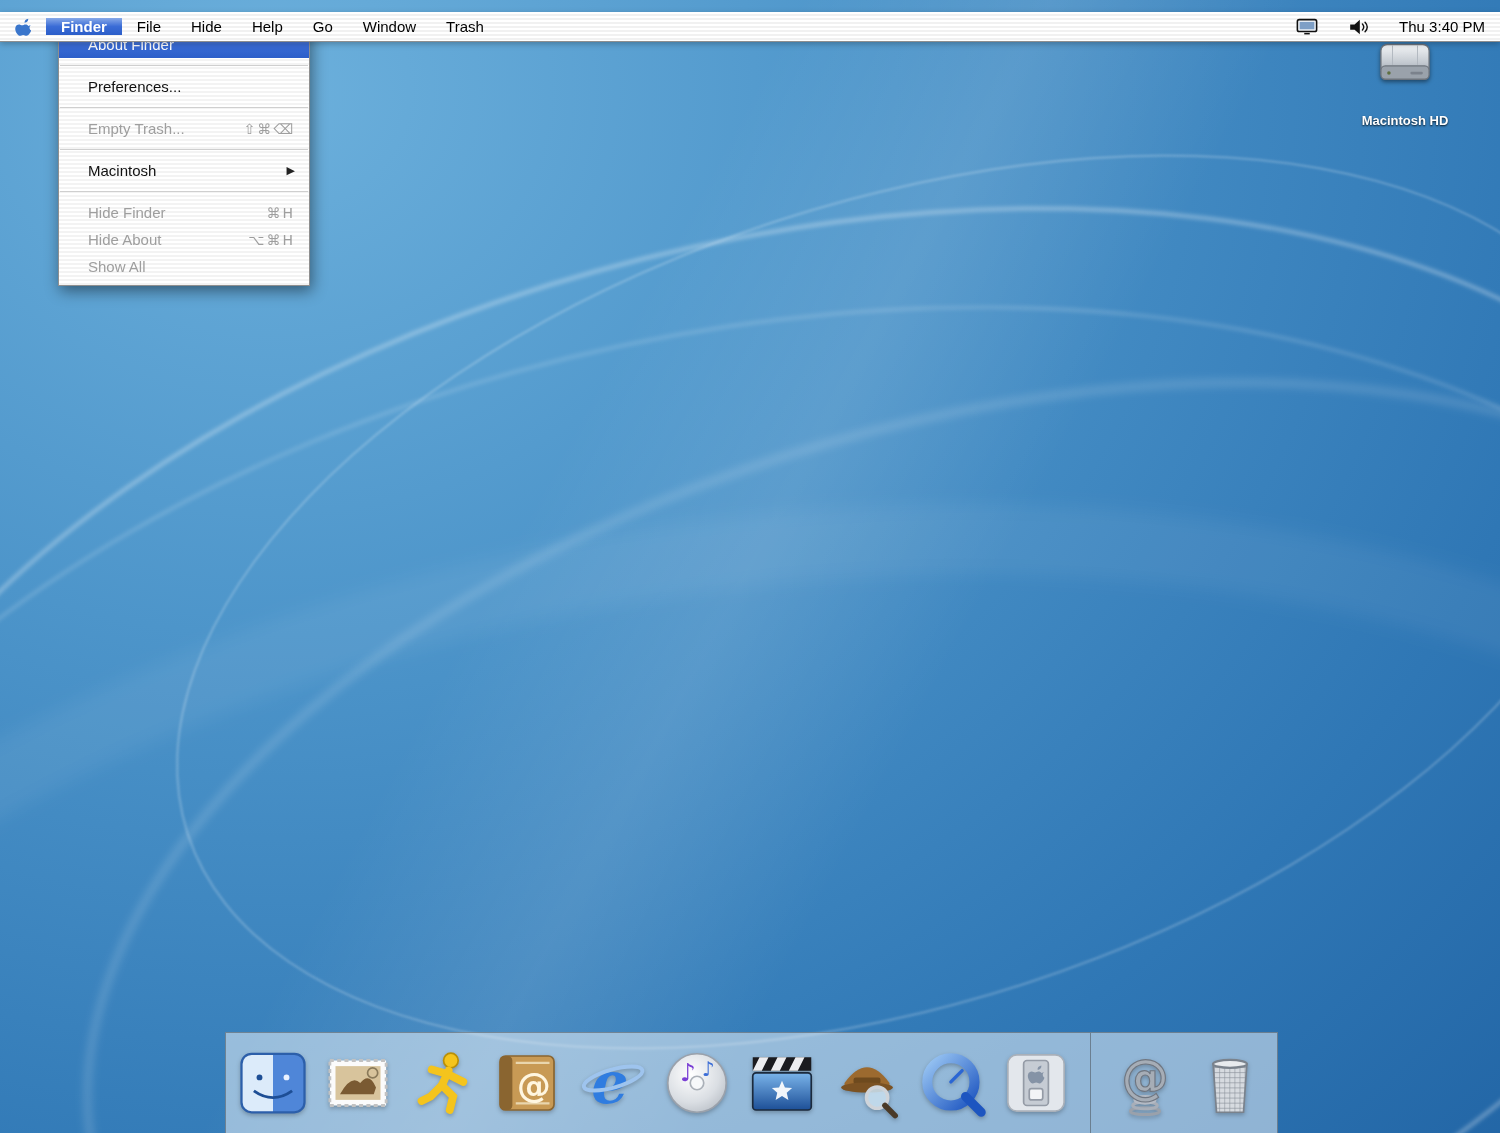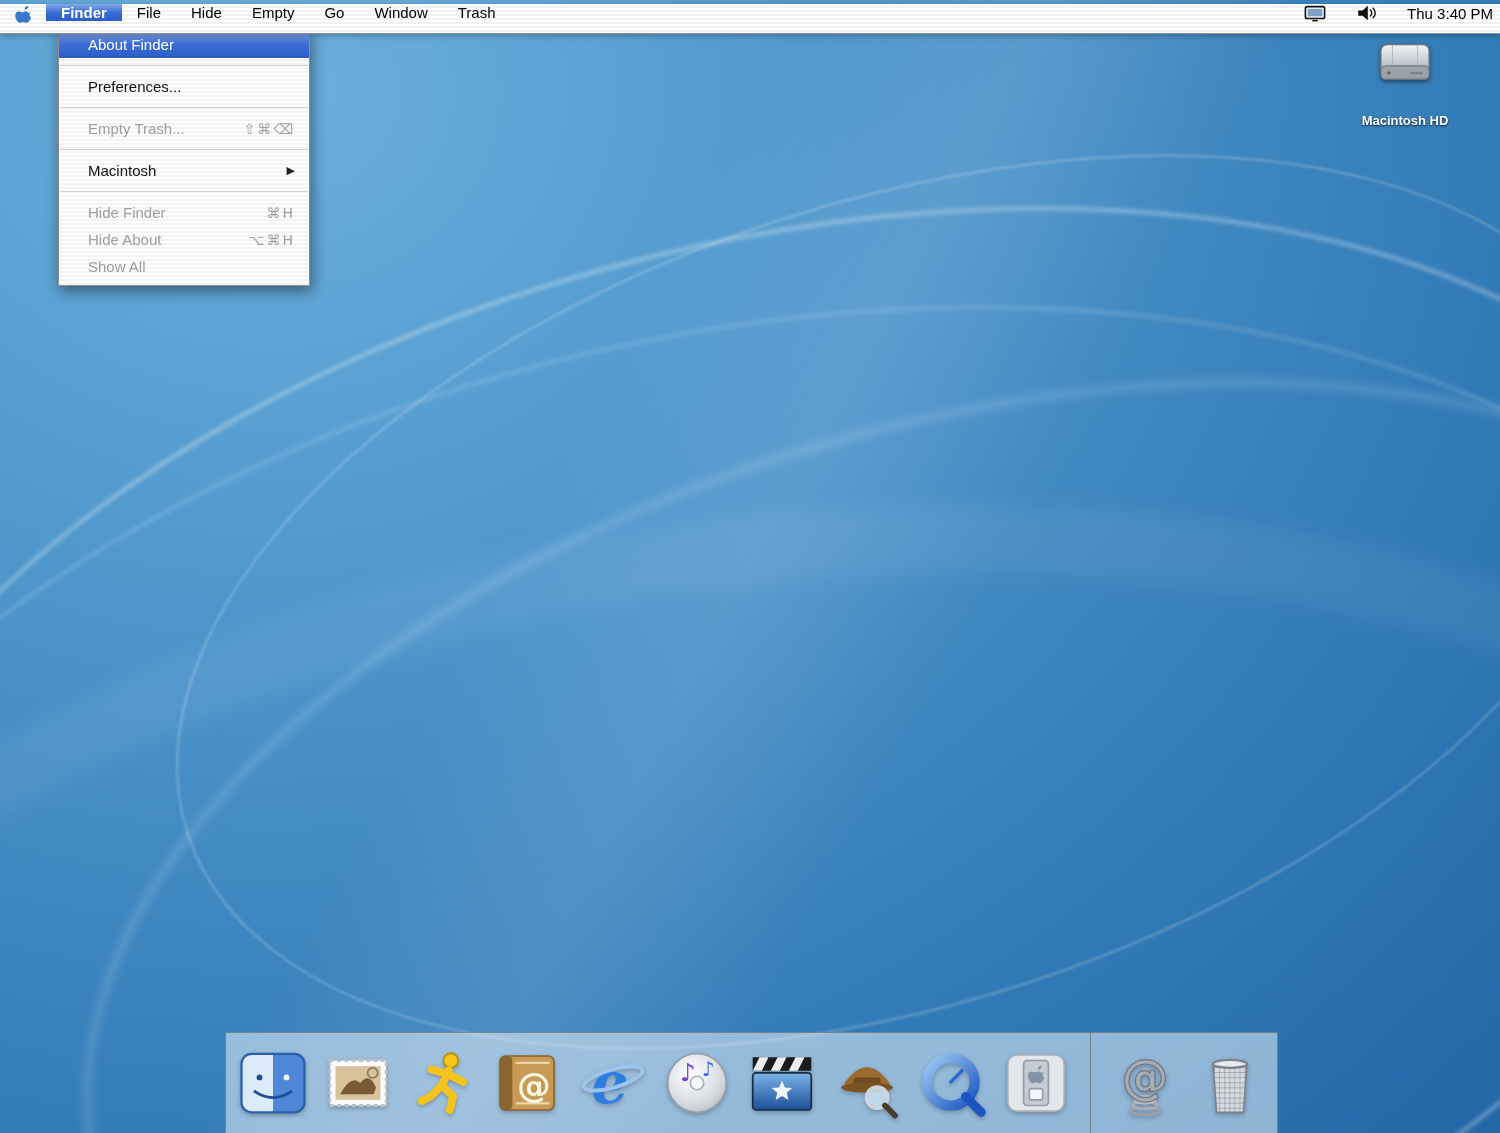--- a/index.html
+++ b/index.html
@@ -17,29 +17,29 @@
   .sw2{width:2200px;height:1350px;left:-340px;top:330px;transform:rotate(-12deg);
     border-width:2px;border-color:rgba(255,255,255,0.30);filter:blur(2px);}
   .sw3{width:1800px;height:1000px;left:60px;top:420px;transform:rotate(-16deg);
     border-width:7px;border-color:rgba(255,255,255,0.18);filter:blur(4px);}
   .sw4{width:2600px;height:1600px;left:-600px;top:520px;transform:rotate(-9deg);
     border-width:70px;border-color:rgba(255,255,255,0.06);filter:blur(9px);}
   .sw5{width:1500px;height:800px;left:150px;top:200px;transform:rotate(-18deg);
     border-width:2px;border-color:rgba(255,255,255,0.25);filter:blur(1px);}
 
   
-  .menubar{position:absolute;top:4px;left:0;right:0;height:29px;z-index:20;
-    display:flex;align-items:flex-start;
+  .menubar{position:absolute;top:12px;left:0;right:0;height:29px;z-index:20;
+    display:flex;align-items:center;
     background:repeating-linear-gradient(180deg,#ffffff 0 2px,#f1f1f1 2px 4px);
     border-bottom:1px solid #8f8f8f;box-shadow:0 2px 6px rgba(0,0,0,0.25);}
   .apple-menu{width:46px;display:flex;align-items:center;justify-content:center;}
   .menu-title{display:flex;align-items:center;padding:0 15px;font-size:15px;color:#000;}
   .menu-title.active{background:linear-gradient(180deg,#87a9e8 0%,#3a6cd6 50%,#2c5ec9 100%);
     color:#fff;font-weight:bold;}
-  .menubar-right{margin-left:auto;display:flex;align-items:center;gap:30px;padding-right:7px;}
+  .menubar-right{margin-left:auto;display:flex;align-items:center;gap:30px;padding-right:15px;}
   .status-icon{display:flex;align-items:center;}
   .clock{font-size:15px;color:#000;white-space:nowrap;}
 
   
   .dropdown{position:absolute;top:29px;left:58px;width:252px;z-index:15;box-sizing:border-box;
     background:repeating-linear-gradient(180deg,#ffffff 0 2px,#f3f3f3 2px 4px);
     border:1px solid #8f8f8f;border-top:none;
     box-shadow:2px 5px 14px rgba(0,0,0,0.45);padding:2px 0 5px 0;}
   .menu-item{height:27px;display:flex;align-items:center;justify-content:space-between;
     padding:0 14px 0 29px;font-size:15px;color:#111;}
@@ -81,21 +81,21 @@
   <div class="menubar">
     <div class="apple-menu">
       <svg width="16" height="19" viewBox="0 0 24 28">
         <path fill="#3a76cc" d="M18.5 6.6C19.4 5.4 20 3.8 19.8 2.2c-1.4.1-3 .9-4 2.1-.9 1-1.6 2.6-1.4 4.1 1.5.1 3.1-.8 4.1-1.8z"></path>
         <path fill="#3a76cc" d="M23.9 11.6c-1.3 1-2.1 2.5-2.1 4.1 0 1.8 1 3.4 2.5 4.2-.5 1.5-1.2 3-2.2 4.3-1.4 1.9-2.8 3.8-4.9 3.8-2 0-2.6-1.2-4.9-1.2-2.3 0-3 1.2-4.9 1.2s-3.4-1.8-4.9-3.9C.7 21.2-.4 17.2 1 14.3c.9-2 2.8-3.3 4.9-3.3 2 0 3.2 1.2 4.9 1.2 1.6 0 2.6-1.2 4.9-1.2 1.7 0 3.2.8 4.2 2.1z"></path>
       </svg>
     </div>
     <div class="menu-title active">Finder</div>
     <div class="menu-title">File</div>
     <div class="menu-title">Hide</div>
-    <div class="menu-title">Empty</div>
+    <div class="menu-title">Help</div>
     <div class="menu-title">Go</div>
     <div class="menu-title">Window</div>
     <div class="menu-title">Trash</div>
 
     <div class="menubar-right">
       <span class="status-icon">
         <svg width="22" height="17" viewBox="0 0 24 18">
           <rect x="1.5" y="1.5" width="21" height="13" rx="2" fill="#eef2f7" stroke="#111" stroke-width="1.7"></rect>
           <rect x="4" y="4" width="16" height="8" fill="#7e9fc6"></rect>
           <path d="M9 16.8 h6" stroke="#111" stroke-width="1.7"></path>

